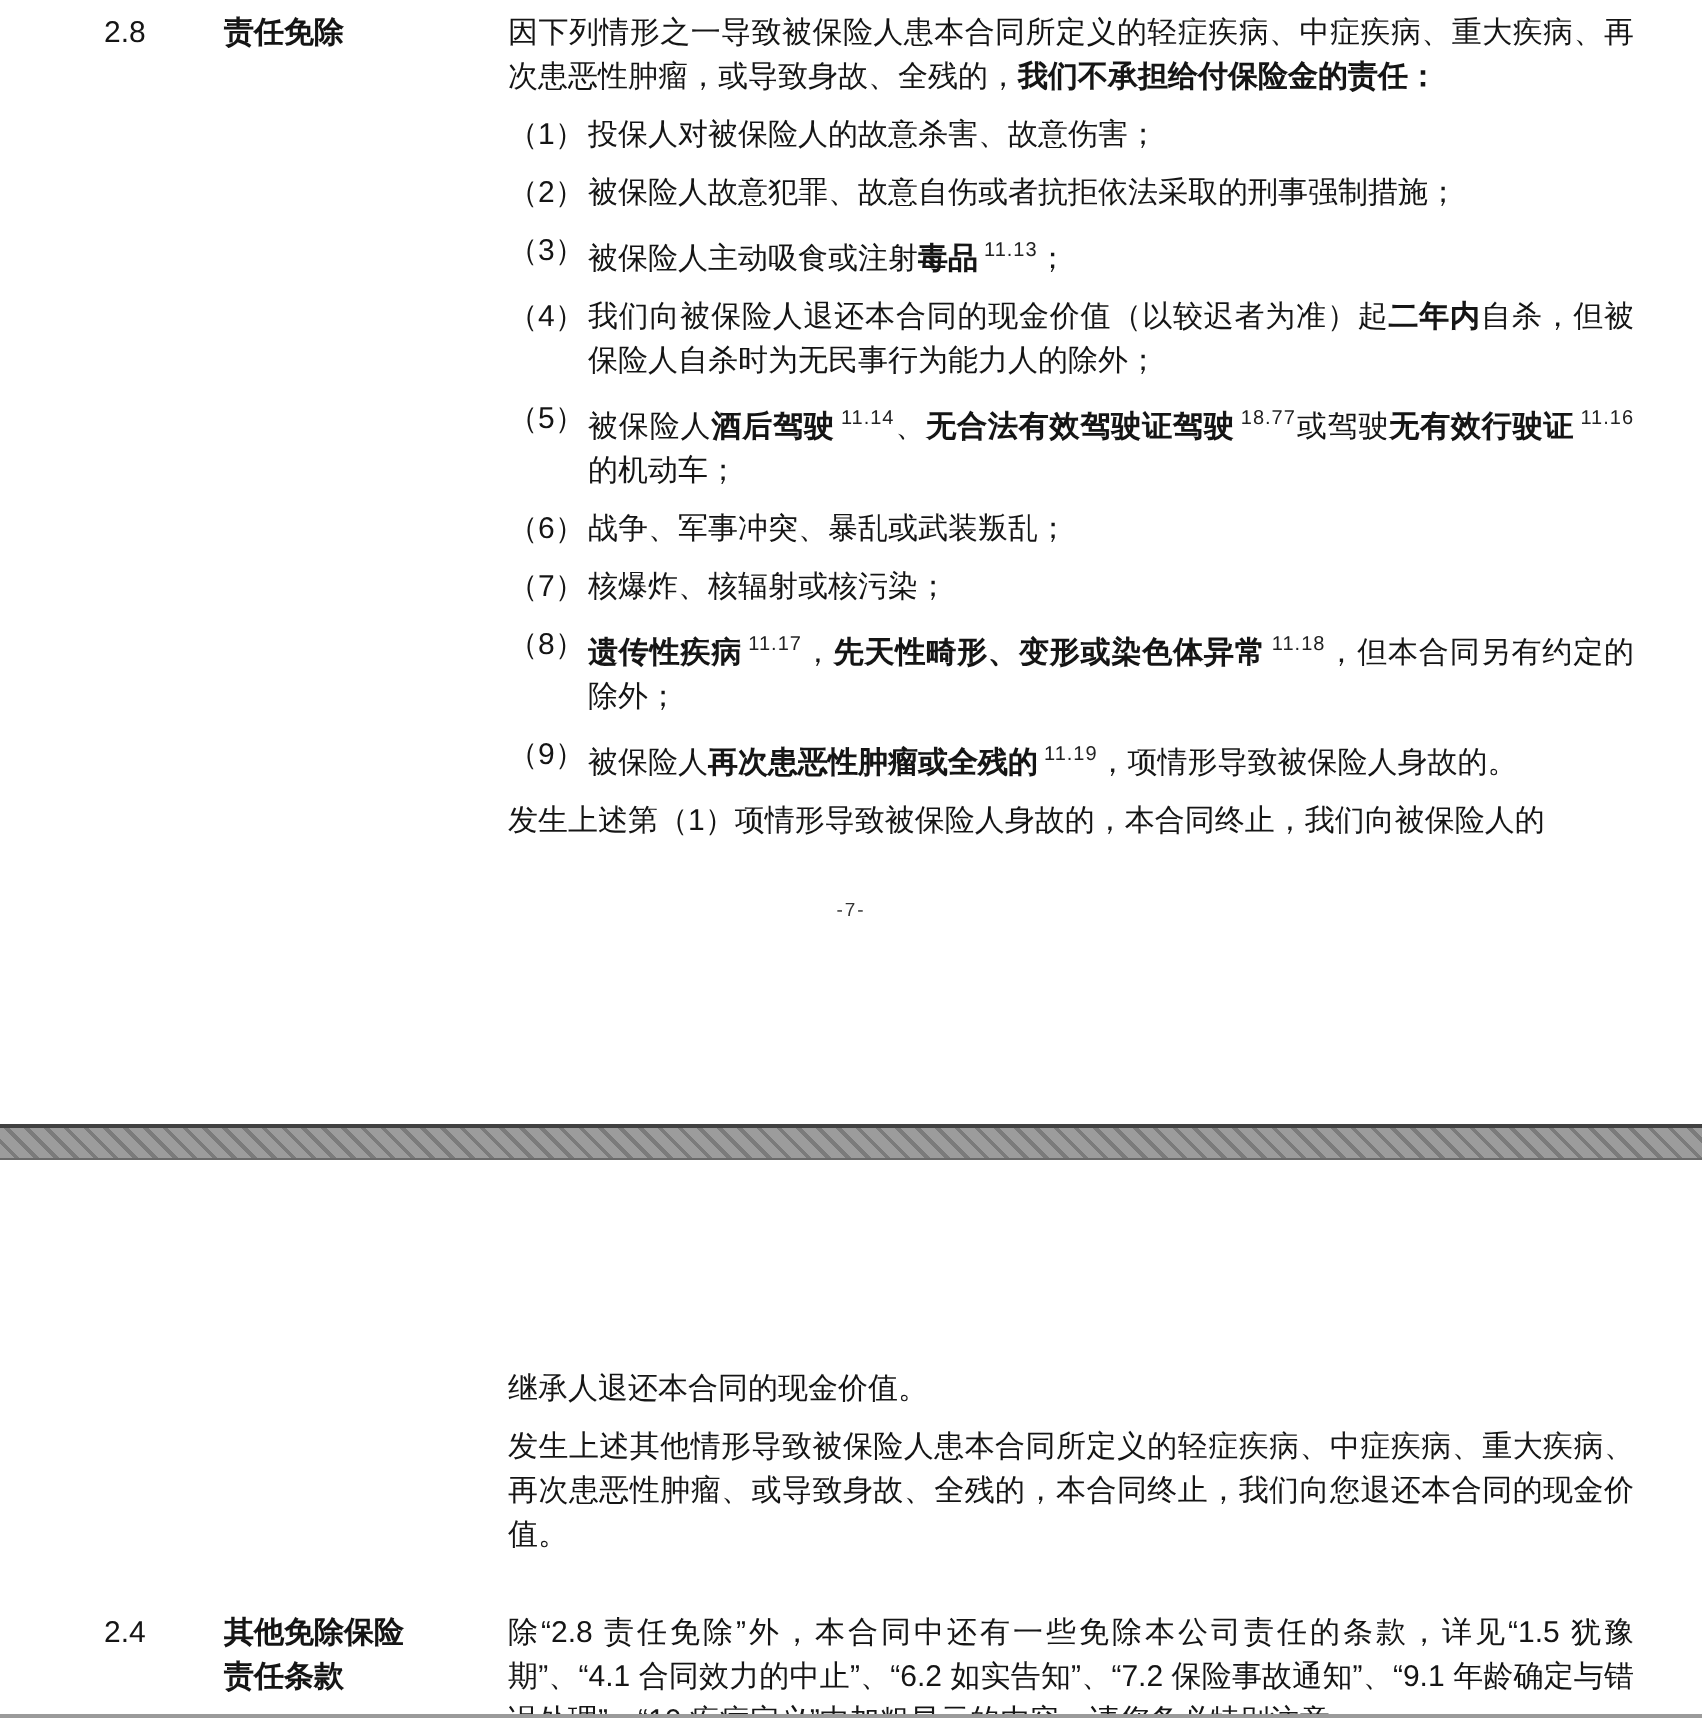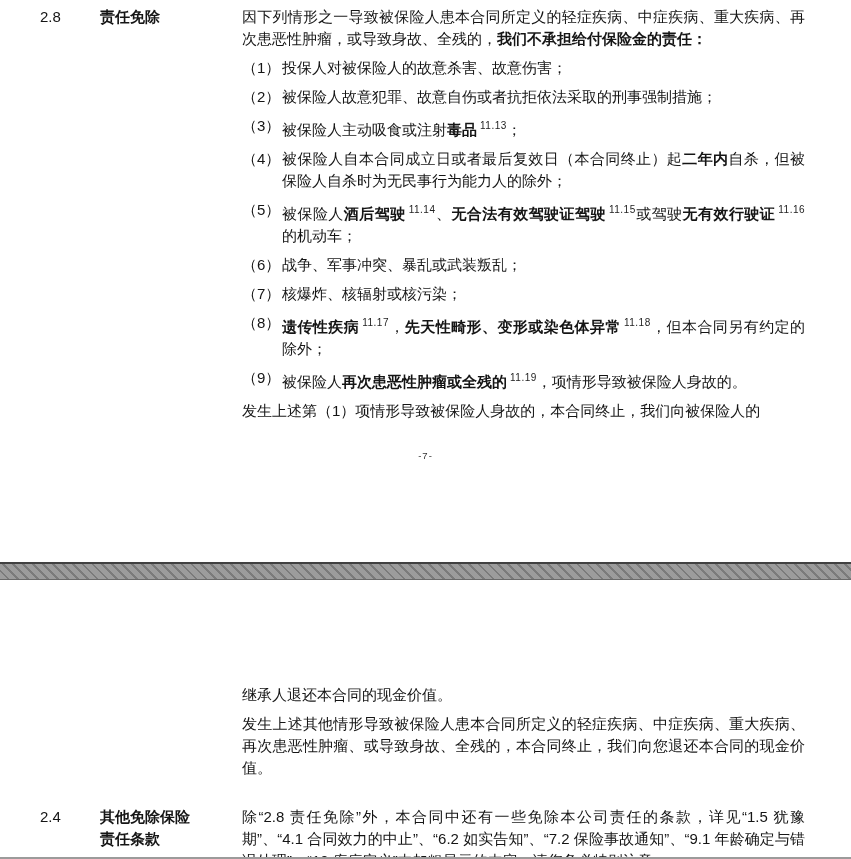--- a/index.html
+++ b/index.html
@@ -10,21 +10,21 @@
     overflow:hidden;
     font-family:"Liberation Sans", sans-serif;
     font-size:15px;
     line-height:22px;
     color:#151515;
   }
   .page { background:#ffffff; }
   .page1 { box-sizing:border-box; height:562px; padding-top:6px; }
   .page2 { box-sizing:border-box; padding-top:104px; }
   .row { display:flex; align-items:flex-start; }
-  .col-num   { flex:none; width:60px;  margin-left:40px; }
+  .col-num   { flex:none; width:60px;  margin-left:52px; }
   .col-label { flex:none; width:142px; font-weight:bold; }
   .col-body  { flex:none; width:563px; text-align:justify; }
   p.block { margin:0 0 7px 0; }
   .item { position:relative; padding-left:40px; }
   .item .marker { position:absolute; left:0; top:0; }
   .b { font-weight:bold; }
   .sup {
     font-size:10px; font-weight:normal; letter-spacing:0.5px;
     vertical-align:6px; margin-left:3px; color:#222;
   }
@@ -56,23 +56,23 @@
       <div class="col-body">
 
         <p class="block"><span>因下列情形之一导致被保险人患本合同所定义的轻症疾病、中症疾病、重大疾病、再次患恶性肿瘤，或导致身故、全残的，</span><span class="b">我们不承担给付保险金的责任：</span></p>
 
         <p class="block item"><span class="marker">（1）</span><span>投保人对被保险人的故意杀害、故意伤害；</span></p>
 
         <p class="block item"><span class="marker">（2）</span><span>被保险人故意犯罪、故意自伤或者抗拒依法采取的刑事强制措施；</span></p>
 
         <p class="block item"><span class="marker">（3）</span><span>被保险人主动吸食或注射</span><span class="b">毒品</span><span class="sup">11.13</span><span>；</span></p>
 
-        <p class="block item"><span class="marker">（4）</span><span>被保险人自本合同成立日或者最后复效日（本合同终止）起</span><span class="b">二年内</span><span>自杀，但被保险人自杀时为无民事行为能力人的除外；</span></p>
+        <p class="block item"><span class="marker">（4）</span><span>我们向被保险人退还本合同的现金价值（以较迟者为准）起</span><span class="b">二年内</span><span>自杀，但被保险人自杀时为无民事行为能力人的除外；</span></p>
 
-        <p class="block item"><span class="marker">（5）</span><span>被保险人</span><span class="b">酒后驾驶</span><span class="sup">11.14</span><span>、</span><span class="b">无合法有效驾驶证驾驶</span><span class="sup">11.15</span><span>或驾驶</span><span class="b">无有效行驶证</span><span class="sup">11.16</span><span>的机动车；</span></p>
+        <p class="block item"><span class="marker">（5）</span><span>被保险人</span><span class="b">酒后驾驶</span><span class="sup">11.14</span><span>、</span><span class="b">无合法有效驾驶证驾驶</span><span class="sup">18.77</span><span>或驾驶</span><span class="b">无有效行驶证</span><span class="sup">11.16</span><span>的机动车；</span></p>
 
         <p class="block item"><span class="marker">（6）</span><span>战争、军事冲突、暴乱或武装叛乱；</span></p>
 
         <p class="block item"><span class="marker">（7）</span><span>核爆炸、核辐射或核污染；</span></p>
 
         <p class="block item"><span class="marker">（8）</span><span class="b">遗传性疾病</span><span class="sup">11.17</span><span>，</span><span class="b">先天性畸形、变形或染色体异常</span><span class="sup">11.18</span><span>，但本合同另有约定的除外；</span></p>
 
         <p class="block item"><span class="marker">（9）</span><span>被保险人</span><span class="b">再次患恶性肿瘤或全残的</span><span class="sup">11.19</span><span>，项情形导致被保险人身故的。</span></p>
 
 

